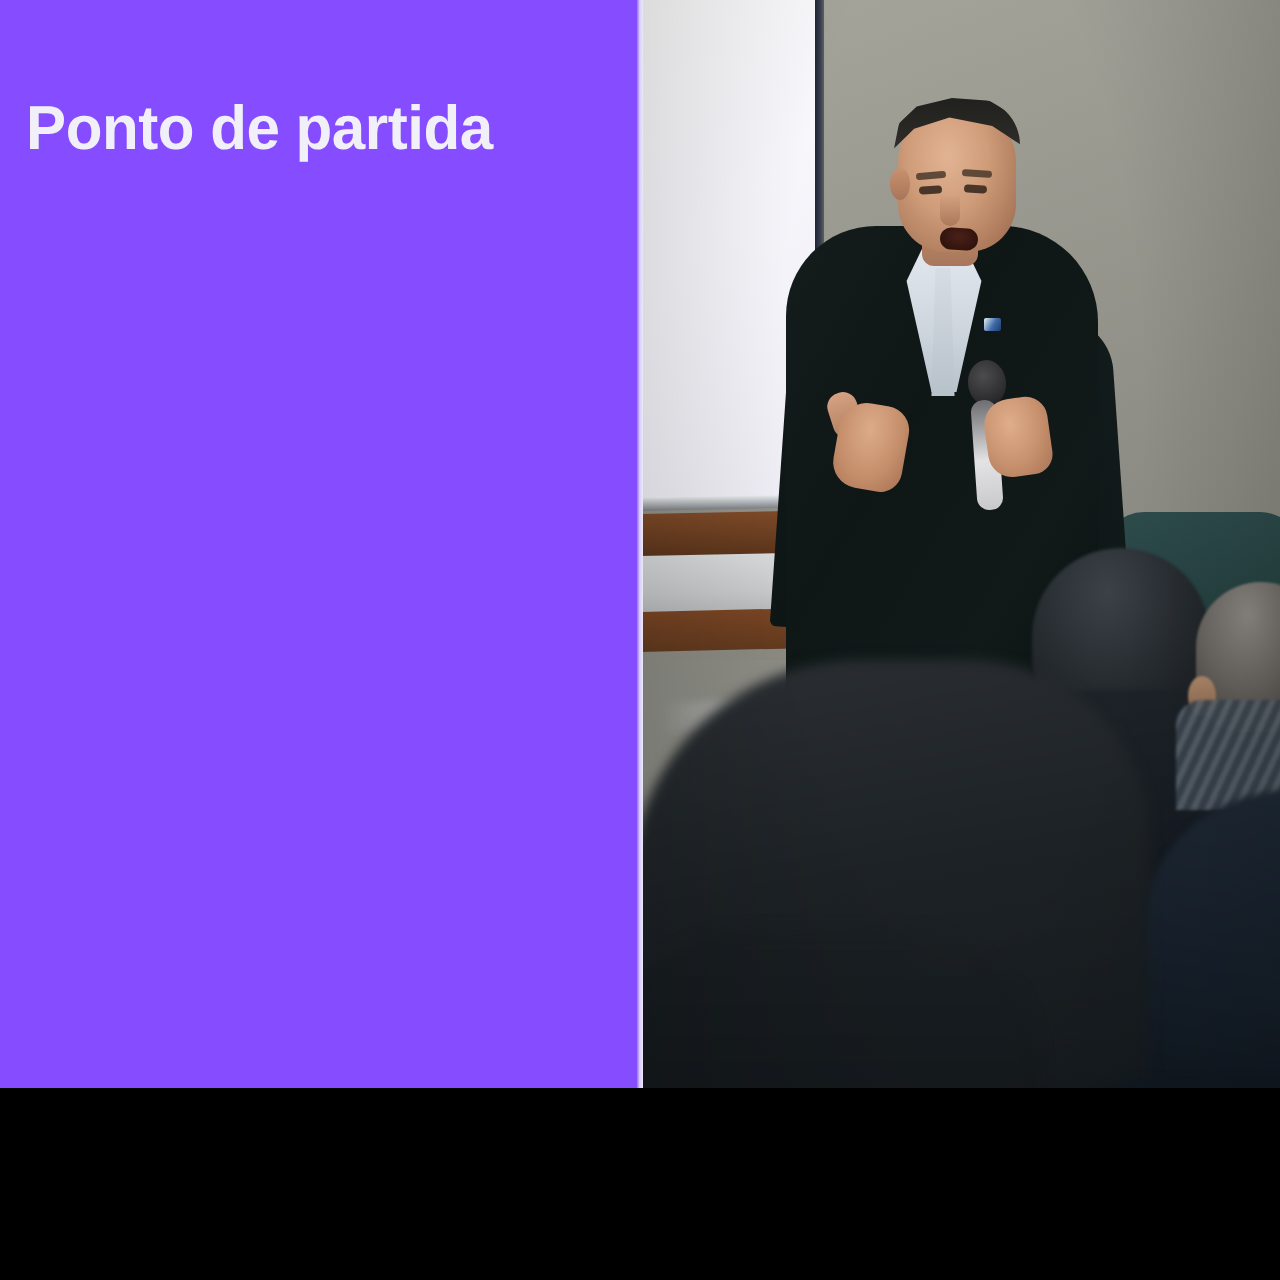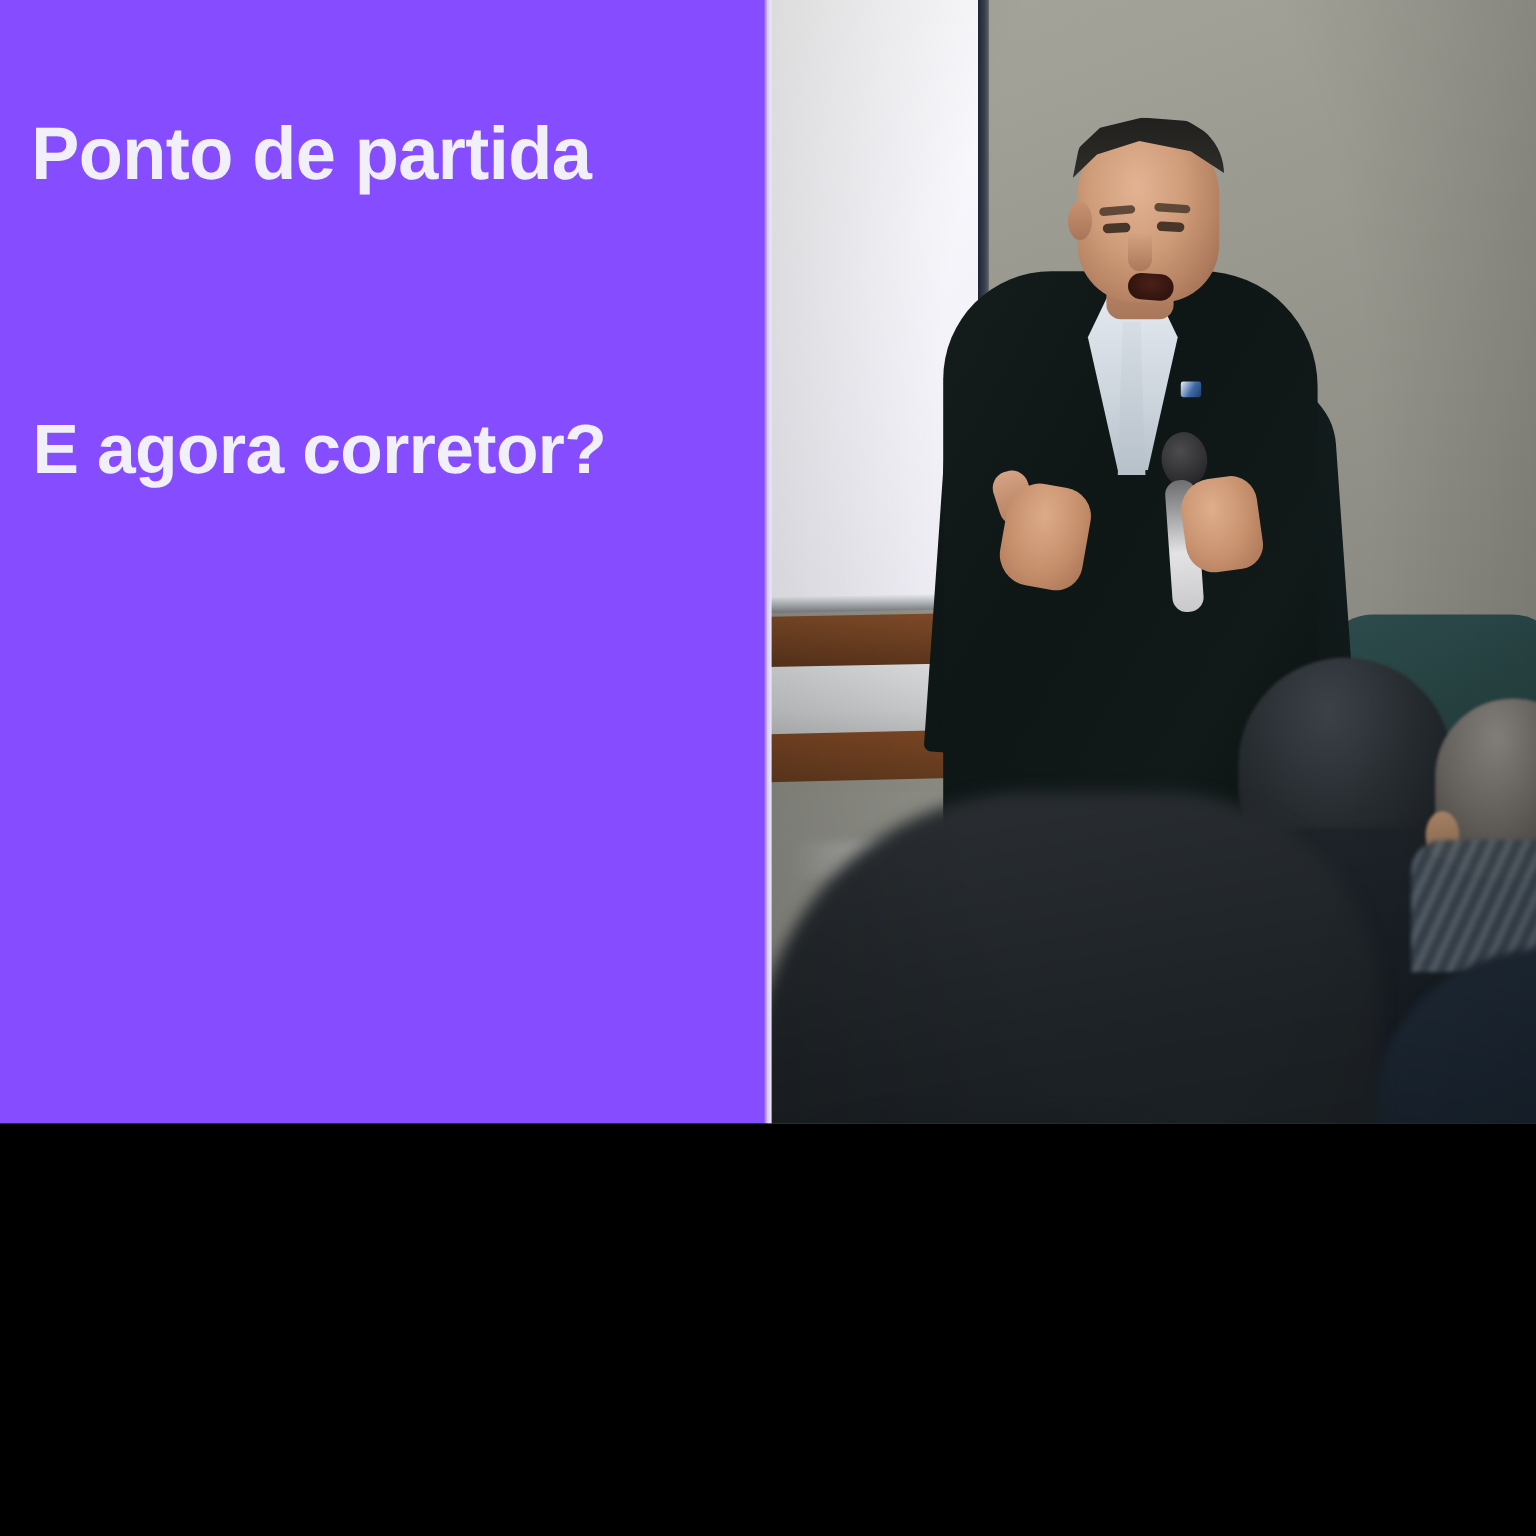--- a/index.html
+++ b/index.html
@@ -1,18 +1,18 @@
 <!DOCTYPE html>
 <html><head>
 <meta charset="utf-8">
 <style>
   html,body{margin:0;padding:0;background:#000;}
   body{width:1280px;height:1280px;overflow:hidden;font-family:"Liberation Sans",sans-serif;}
 
-  #poster{position:relative;width:1280px;height:936px;overflow:hidden;background:#854DFF;}
+  #poster{position:relative;width:1280px;height:1088px;overflow:hidden;background:#854DFF;}
 
   
   #text-panel{
     position:absolute;left:0;top:0;width:637px;height:1280px;
     background:#854DFF;
     z-index:5;
   }
   #panel-edge{
     position:absolute;left:637px;top:0;width:6px;height:1280px;
     background:linear-gradient(90deg,#9a6cff 0%,#d9cdfb 45%,#eceaf6 100%);
@@ -332,17 +332,16 @@
       <div class="aud-big2"></div>
       <div class="aud-bottom"></div>
       <div class="glint"></div>
 
       <div class="vignette"></div>
     </div>
   </div>
 
   <div id="text-panel">
     <div class="headline" id="line-1">Ponto de partida</div>
-    <div class="headline" id="line-3">E agora corretor?</div>
   </div>
   <div id="panel-edge"></div>
 
 </div>
 
 </body></html>

